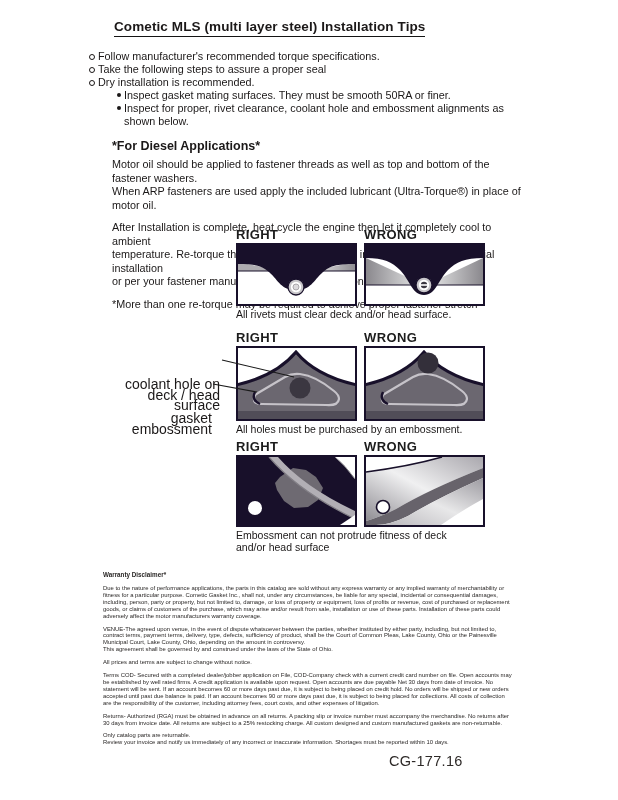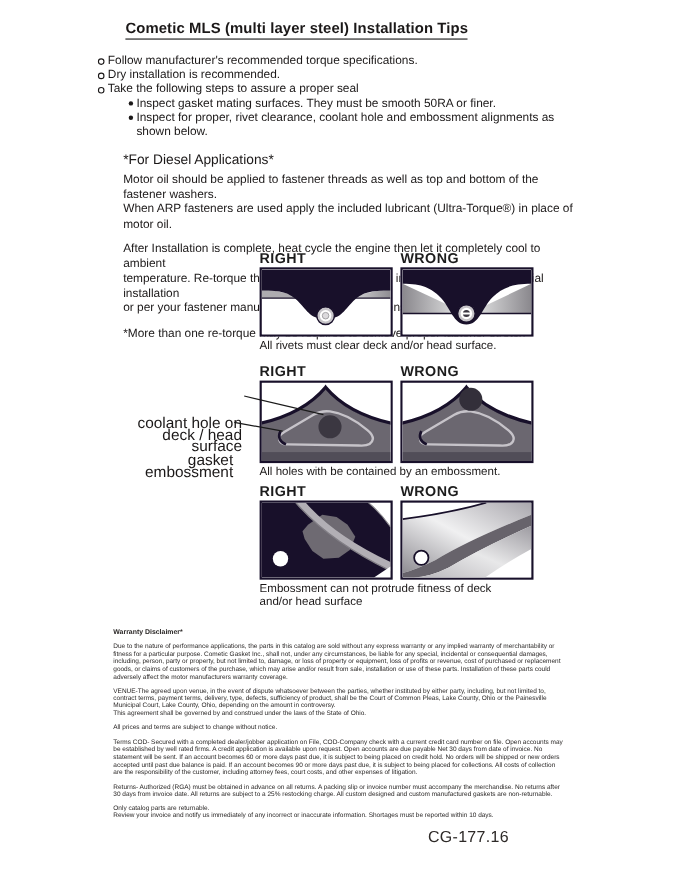--- a/index.html
+++ b/index.html
@@ -11,21 +11,21 @@
   .title{display:inline-block;margin-left:25px;font-size:13.5px;font-weight:bold;
          border-bottom:1.6px solid #141414;padding-bottom:2px;letter-spacing:.1px;}
   .bullets{margin-top:13px;font-size:10.8px;line-height:13px;}
   .brow{display:flex;align-items:flex-start;}
   .bdot{width:4px;height:4px;border:1px solid #1b1818;border-radius:50%;
         margin:4px 3px 0 0;flex:0 0 auto;}
   .sub{margin-left:28px;}
   .sdot{width:4px;height:4px;background:#1b1818;border-radius:50%;margin:4px 3px 0 0;flex:0 0 auto;}
 
   .diesel{margin-left:23px;margin-top:11px;}
-  .dheading{font-size:12.5px;font-weight:normal;margin-bottom:5px;}
+  .dheading{font-size:12.5px;font-weight:bold;margin-bottom:5px;}
   .dpara{font-size:10.8px;line-height:13.5px;margin-bottom:9px;white-space:pre-line;}
 
   
   .figs{position:absolute;left:236px;top:227px;width:260px;}
   .fig-hdr{display:flex;height:16px;font-size:13px;font-weight:bold;letter-spacing:.4px;color:#1c1c1c;}
   .fig-hdr span{width:121px;}
   .fig-hdr span + span{margin-left:7px;}
   .fig-row{display:flex;}
   .fig-box{width:117px;border:2px solid #18102a;background:#fff;font-size:0;}
   .fig-box + .fig-box{margin-left:7px;}
@@ -54,25 +54,25 @@
   <div class="top">
     <div class="title">Cometic MLS (multi layer steel) Installation Tips</div>
 
     <div class="bullets">
       <div class="brow">
         <span class="bdot"></span>
         <span>Follow manufacturer's recommended torque specifications.</span>
       </div>
       <div class="brow">
         <span class="bdot"></span>
-        <span>Dry installation is recommended.</span>
+        <span>Take the following steps to assure a proper seal</span>
       </div>
       <div class="brow">
         <span class="bdot"></span>
-        <span>Take the following steps to assure a proper seal</span>
+        <span>Dry installation is recommended.</span>
       </div>
       <div class="brow sub">
         <span class="sdot"></span>
         <span>Inspect gasket mating surfaces.  They must be smooth 50RA or finer.</span>
       </div>
       <div class="brow sub">
         <span class="sdot"></span>
         <span>Inspect for proper, rivet clearance, coolant hole and embossment alignments as shown below.</span>
       </div>
     </div>
@@ -160,21 +160,21 @@
           <rect width="117" height="71" fill="#ffffff"></rect>
           <path d="M0,37 Q38,29 56,6 L60,6 Q78,29 117,37 L117,71 L0,71 Z" fill="#6b6770"></path>
           <rect x="0" y="63" width="117" height="8" fill="#514d58"></rect>
           <path d="M-2,37 Q38,28 58,4 Q78,28 119,37" fill="none" stroke="#18102a" stroke-width="3"></path>
           <path d="M16,50 Q15,56 24,56 L88,57 Q100,58 101,51 Q101,47 96,43 Q78,28 62,26 Q54,25 47,29 L20,45 Q16,47 16,50 Z" fill="none" stroke="#c6c3c9" stroke-width="2.2" stroke-linejoin="round"></path>
           <path d="M17,44 Q13,52 22,56" fill="none" stroke="#18102a" stroke-width="2.4"></path>
           <circle cx="62" cy="15" r="10.5" fill="#332f3a"></circle>
         </svg>
       </div>
     </div>
-    <div class="cap">All holes with be contained by an embossment.</div>
+    <div class="cap">All holes must be purchased by an embossment.</div>
 
     <div class="fig-hdr mt4">
       <span>RIGHT</span>
       <span>WRONG</span>
     </div>
     <div class="fig-row">
       <div class="fig-box">
         <svg viewBox="0 0 117 68" width="117" height="68">
           <rect width="117" height="68" fill="#18102a"></rect>
           <path d="M97,0 L117,0 L117,22 Q106,7 97,0 Z" fill="#ffffff"></path>

